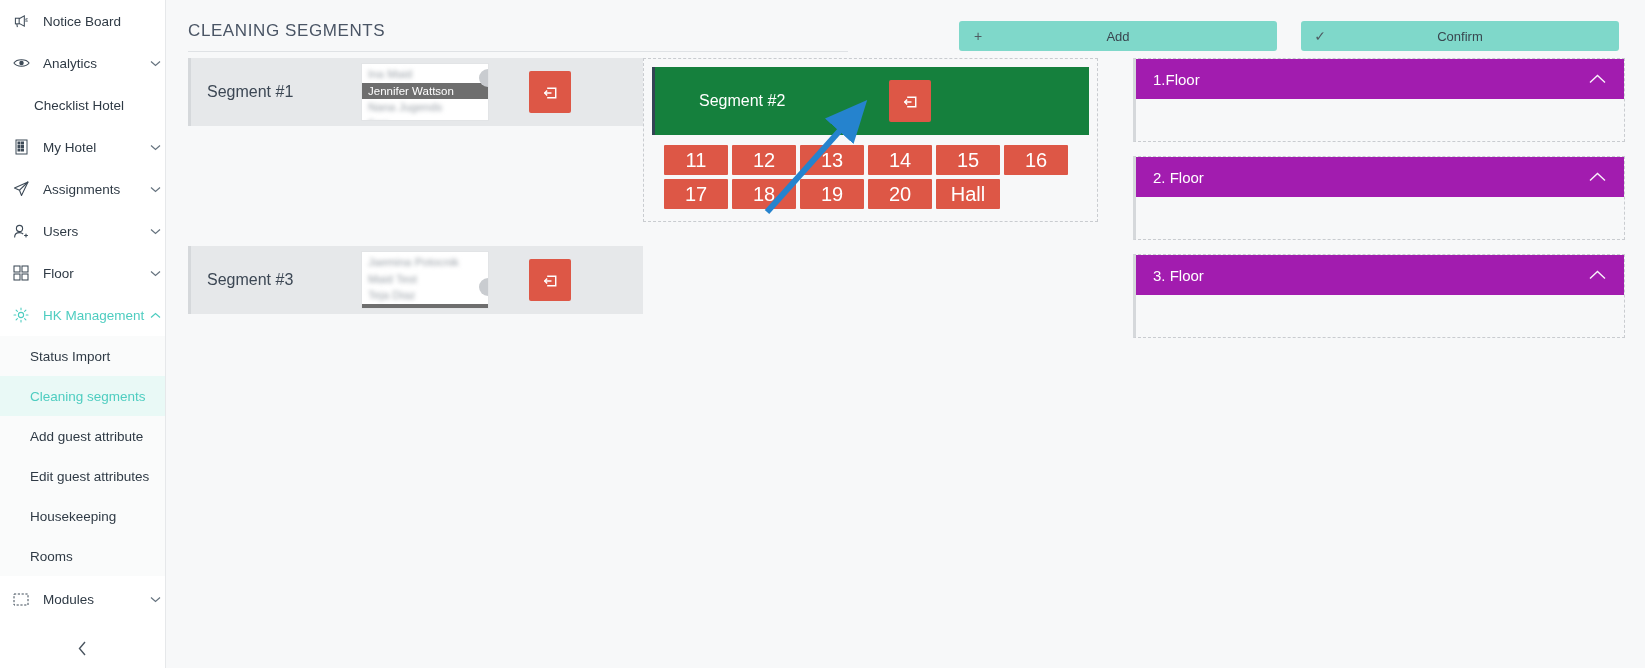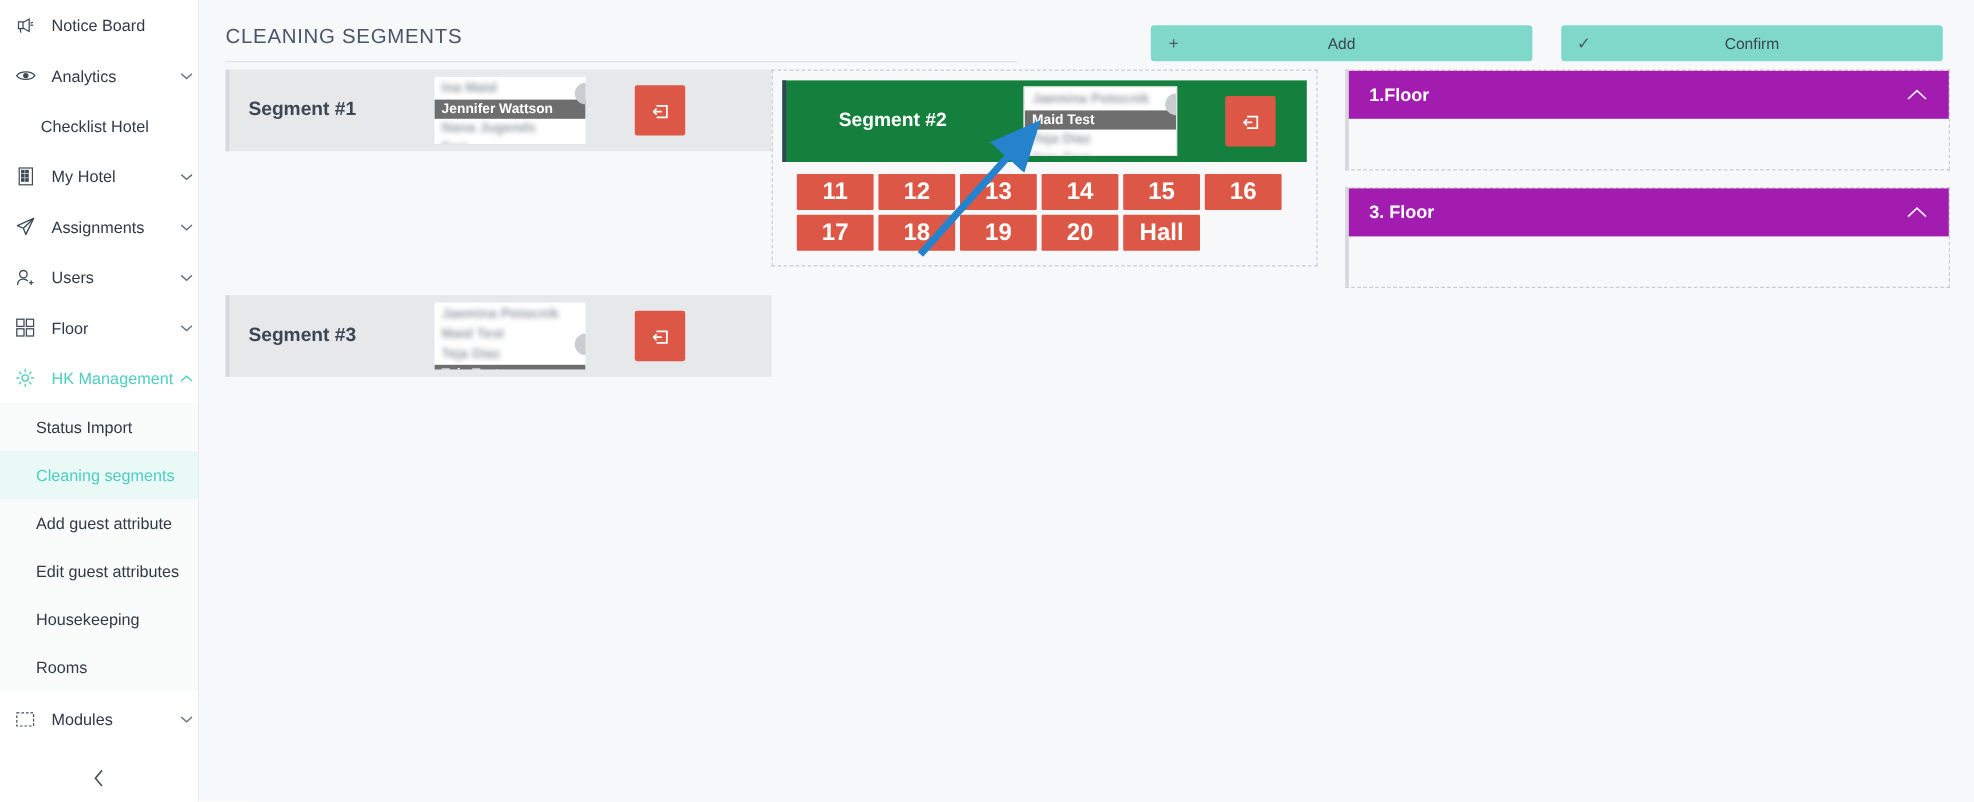--- a/index.html
+++ b/index.html
@@ -101,22 +101,21 @@
   }
   .btn .btxt { flex: 1; text-align: center; padding-right: 38px; }
   .btn-add { width: 318px; margin-right: 24px; }
   .btn-confirm { width: 318px; margin-right: 6px; }
 
   
   .board {
     position: relative;
     padding: 0 20px 0 22px;
     display: flex;
-    gap: 4px;
-    font-weight: bold;
+    gap: 16px;
   }
   .col-left { width: 910px; flex: 0 0 910px; position: relative; }
   .col-right { flex: 1; position: relative; padding-left: 19px; }
 
   .seg-row { display: flex; }
   .seg-wrap {
     width: 455px; flex: 0 0 455px;
     position: relative;
   }
   .seg-outer {
@@ -447,27 +446,20 @@
                   </svg>
                 </button>
               </div>
             </div>
           </div>
 
           <div class="seg-wrap">
             <div class="seg-outer">
               <div class="seg-card dark">
                 <span class="seg-name">Segment #2</span>
-                <div class="dropdown">
-                  <div class="dd-item">Jaemina Potocnik</div>
-                  <div class="dd-item sel">Maid Test</div>
-                  <div class="dd-item">Teja Diaz</div>
-                  <div class="dd-item">Teja Test</div>
-                  <span class="dd-knob"></span>
-                </div>
                 <span class="dd-spacer"></span>
                 <button class="exit-btn">
                   <svg width="19" height="19" viewBox="0 0 20 20" fill="none" stroke="#ffffff" stroke-width="1.5">
                     <path d="M6.5 5.5 L15.5 5.5 L15.5 15.5 L6.5 15.5"></path>
                     <path d="M10.5 10.5 L4 10.5" stroke-linecap="round"></path>
                     <path d="M6.5 7.8 L4 10.5 L6.5 13.2" stroke-linejoin="round"></path>
                   </svg>
                 </button>
               </div>
               <div class="rooms">
@@ -524,20 +516,33 @@
               <span class="floor-chev">
                 <svg width="17" height="10" viewBox="0 0 17 10" fill="none" stroke="#ffffff" stroke-width="1.4">
                     <path d="M1 8.5 L8.5 1.5 L16 8.5"></path>
                   </svg>
               </span>
             </div>
             <div class="floor-body"></div>
           </div>
         </div>
 
+        <div class="floor-block">
+          <div class="floor-outer">
+            <div class="floor-head">
+              <span class="floor-title">2. Floor</span>
+              <span class="floor-chev">
+                <svg width="17" height="10" viewBox="0 0 17 10" fill="none" stroke="#ffffff" stroke-width="1.4">
+                    <path d="M1 8.5 L8.5 1.5 L16 8.5"></path>
+                  </svg>
+              </span>
+            </div>
+            <div class="floor-body"></div>
+          </div>
+        </div>
 
         <div class="floor-block">
           <div class="floor-outer">
             <div class="floor-head">
               <span class="floor-title">3. Floor</span>
               <span class="floor-chev">
                 <svg width="17" height="10" viewBox="0 0 17 10" fill="none" stroke="#ffffff" stroke-width="1.4">
                     <path d="M1 8.5 L8.5 1.5 L16 8.5"></path>
                   </svg>
               </span>

